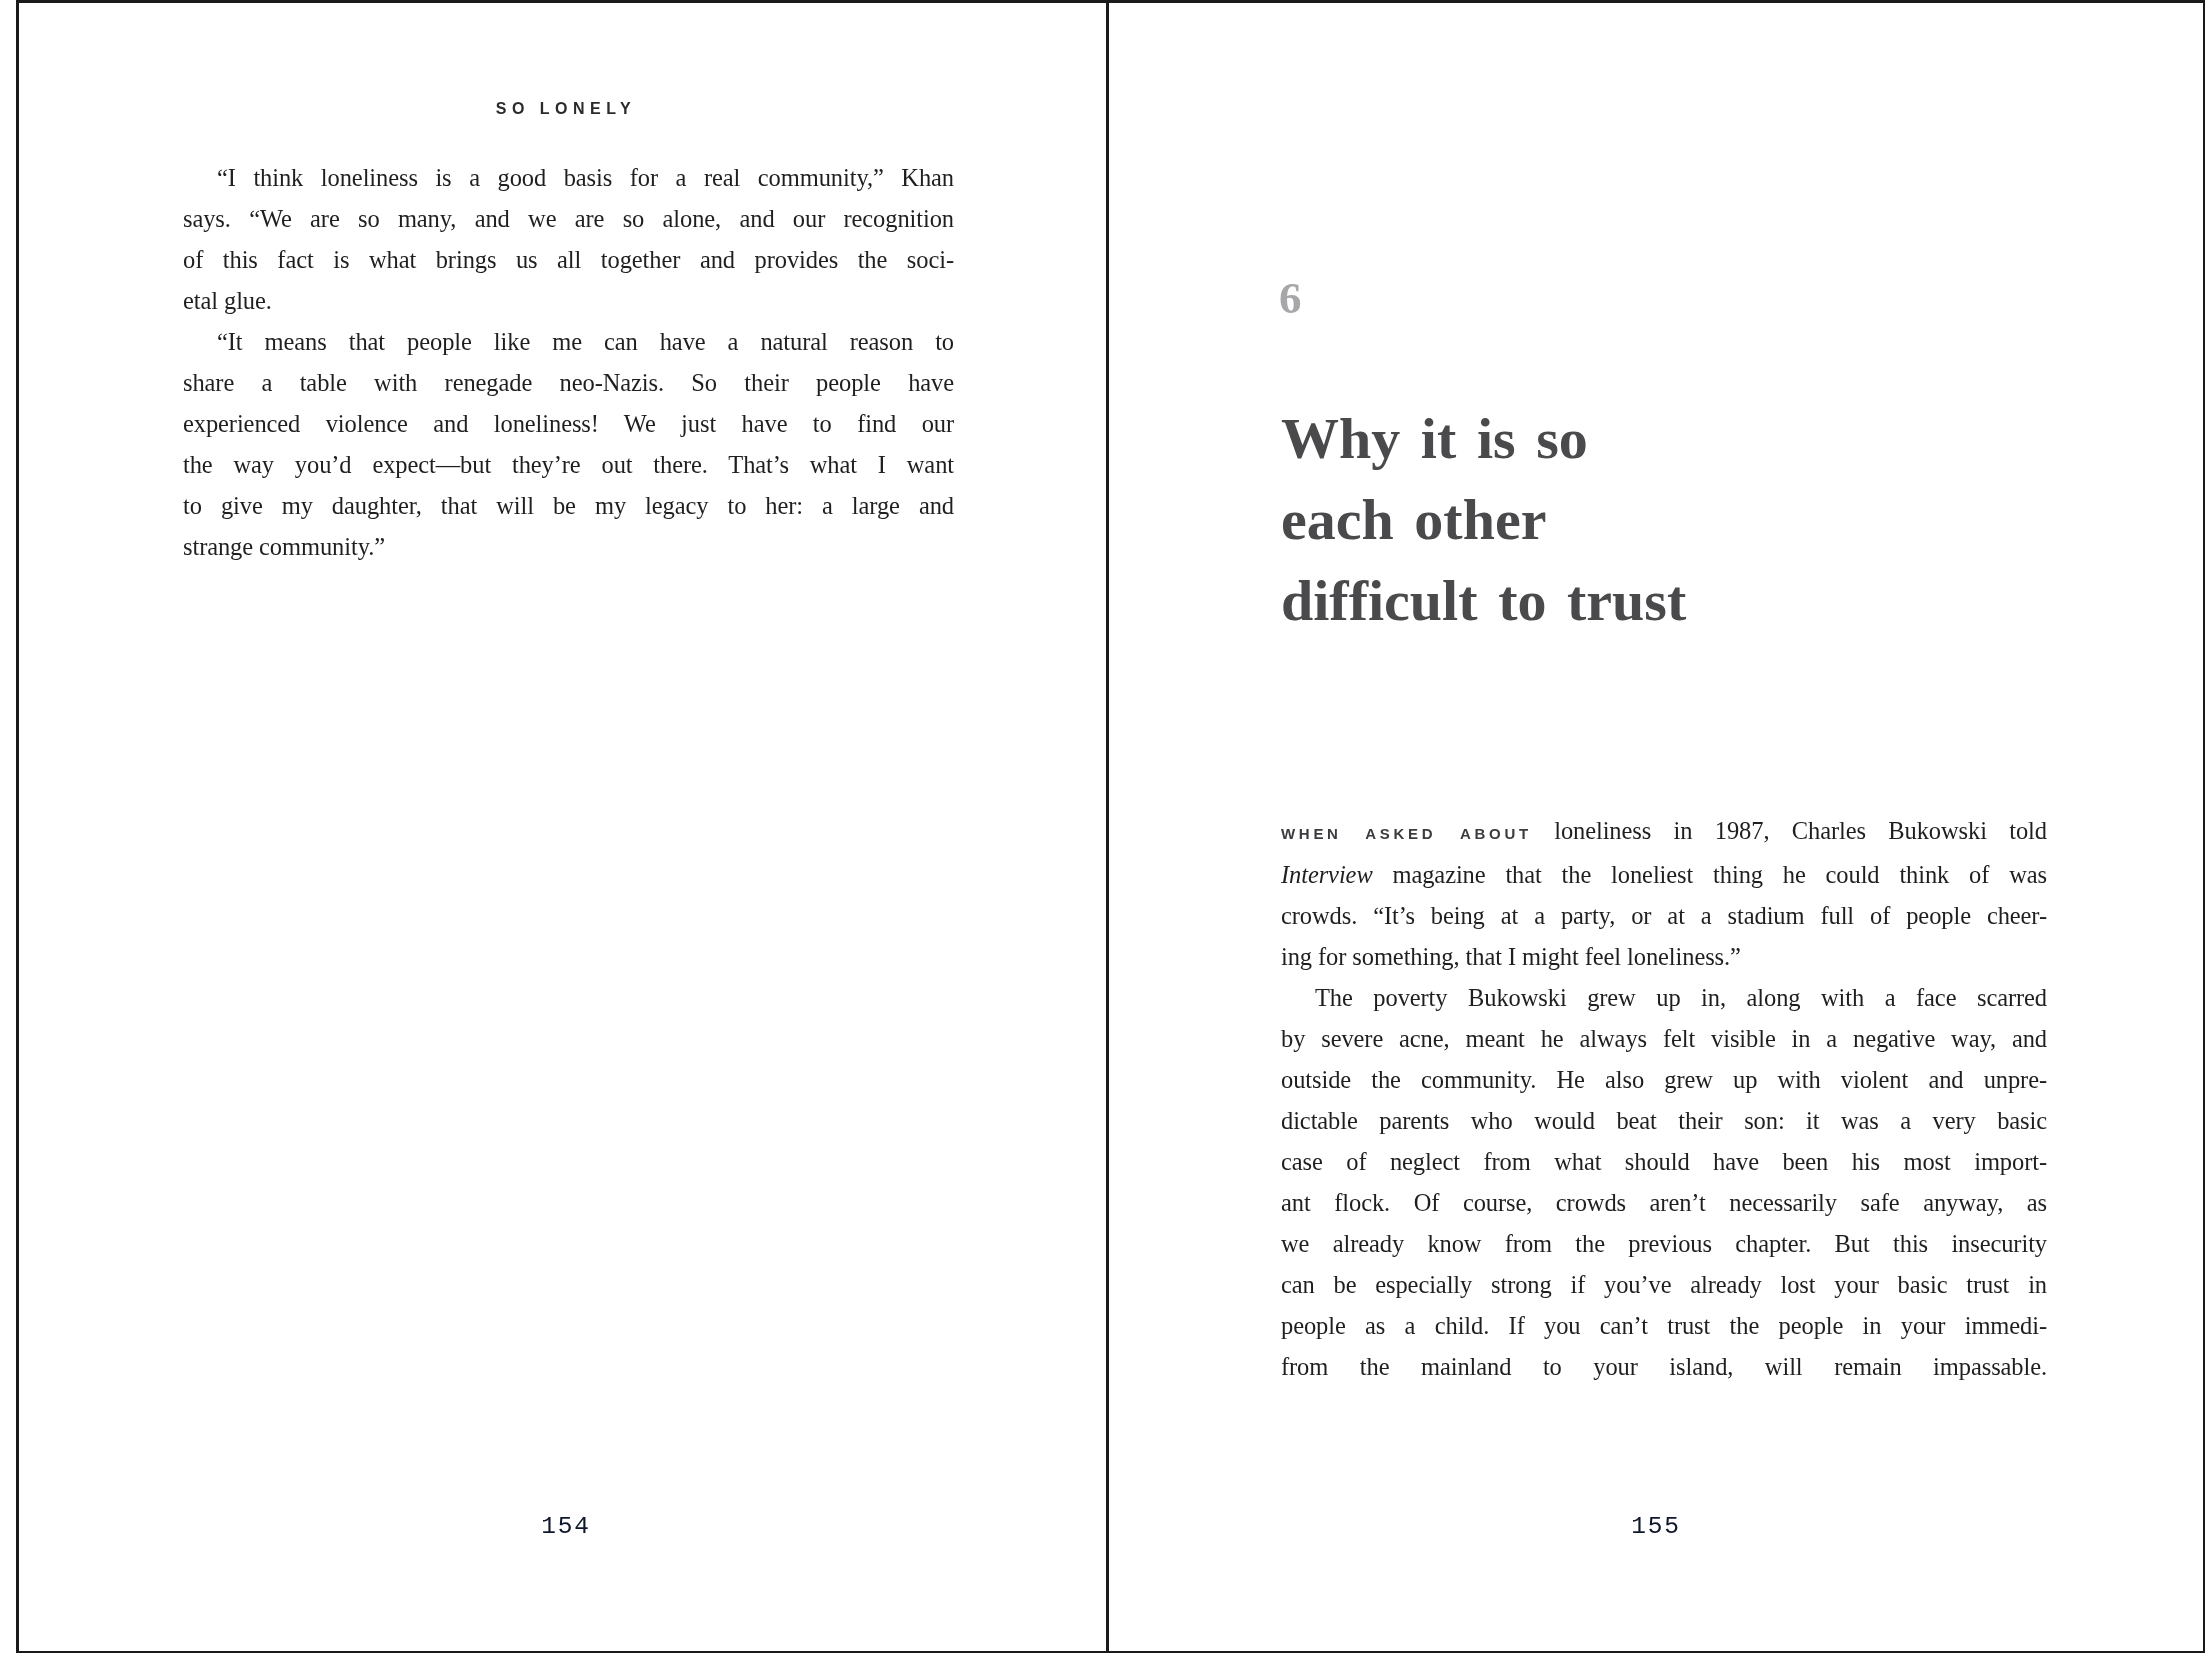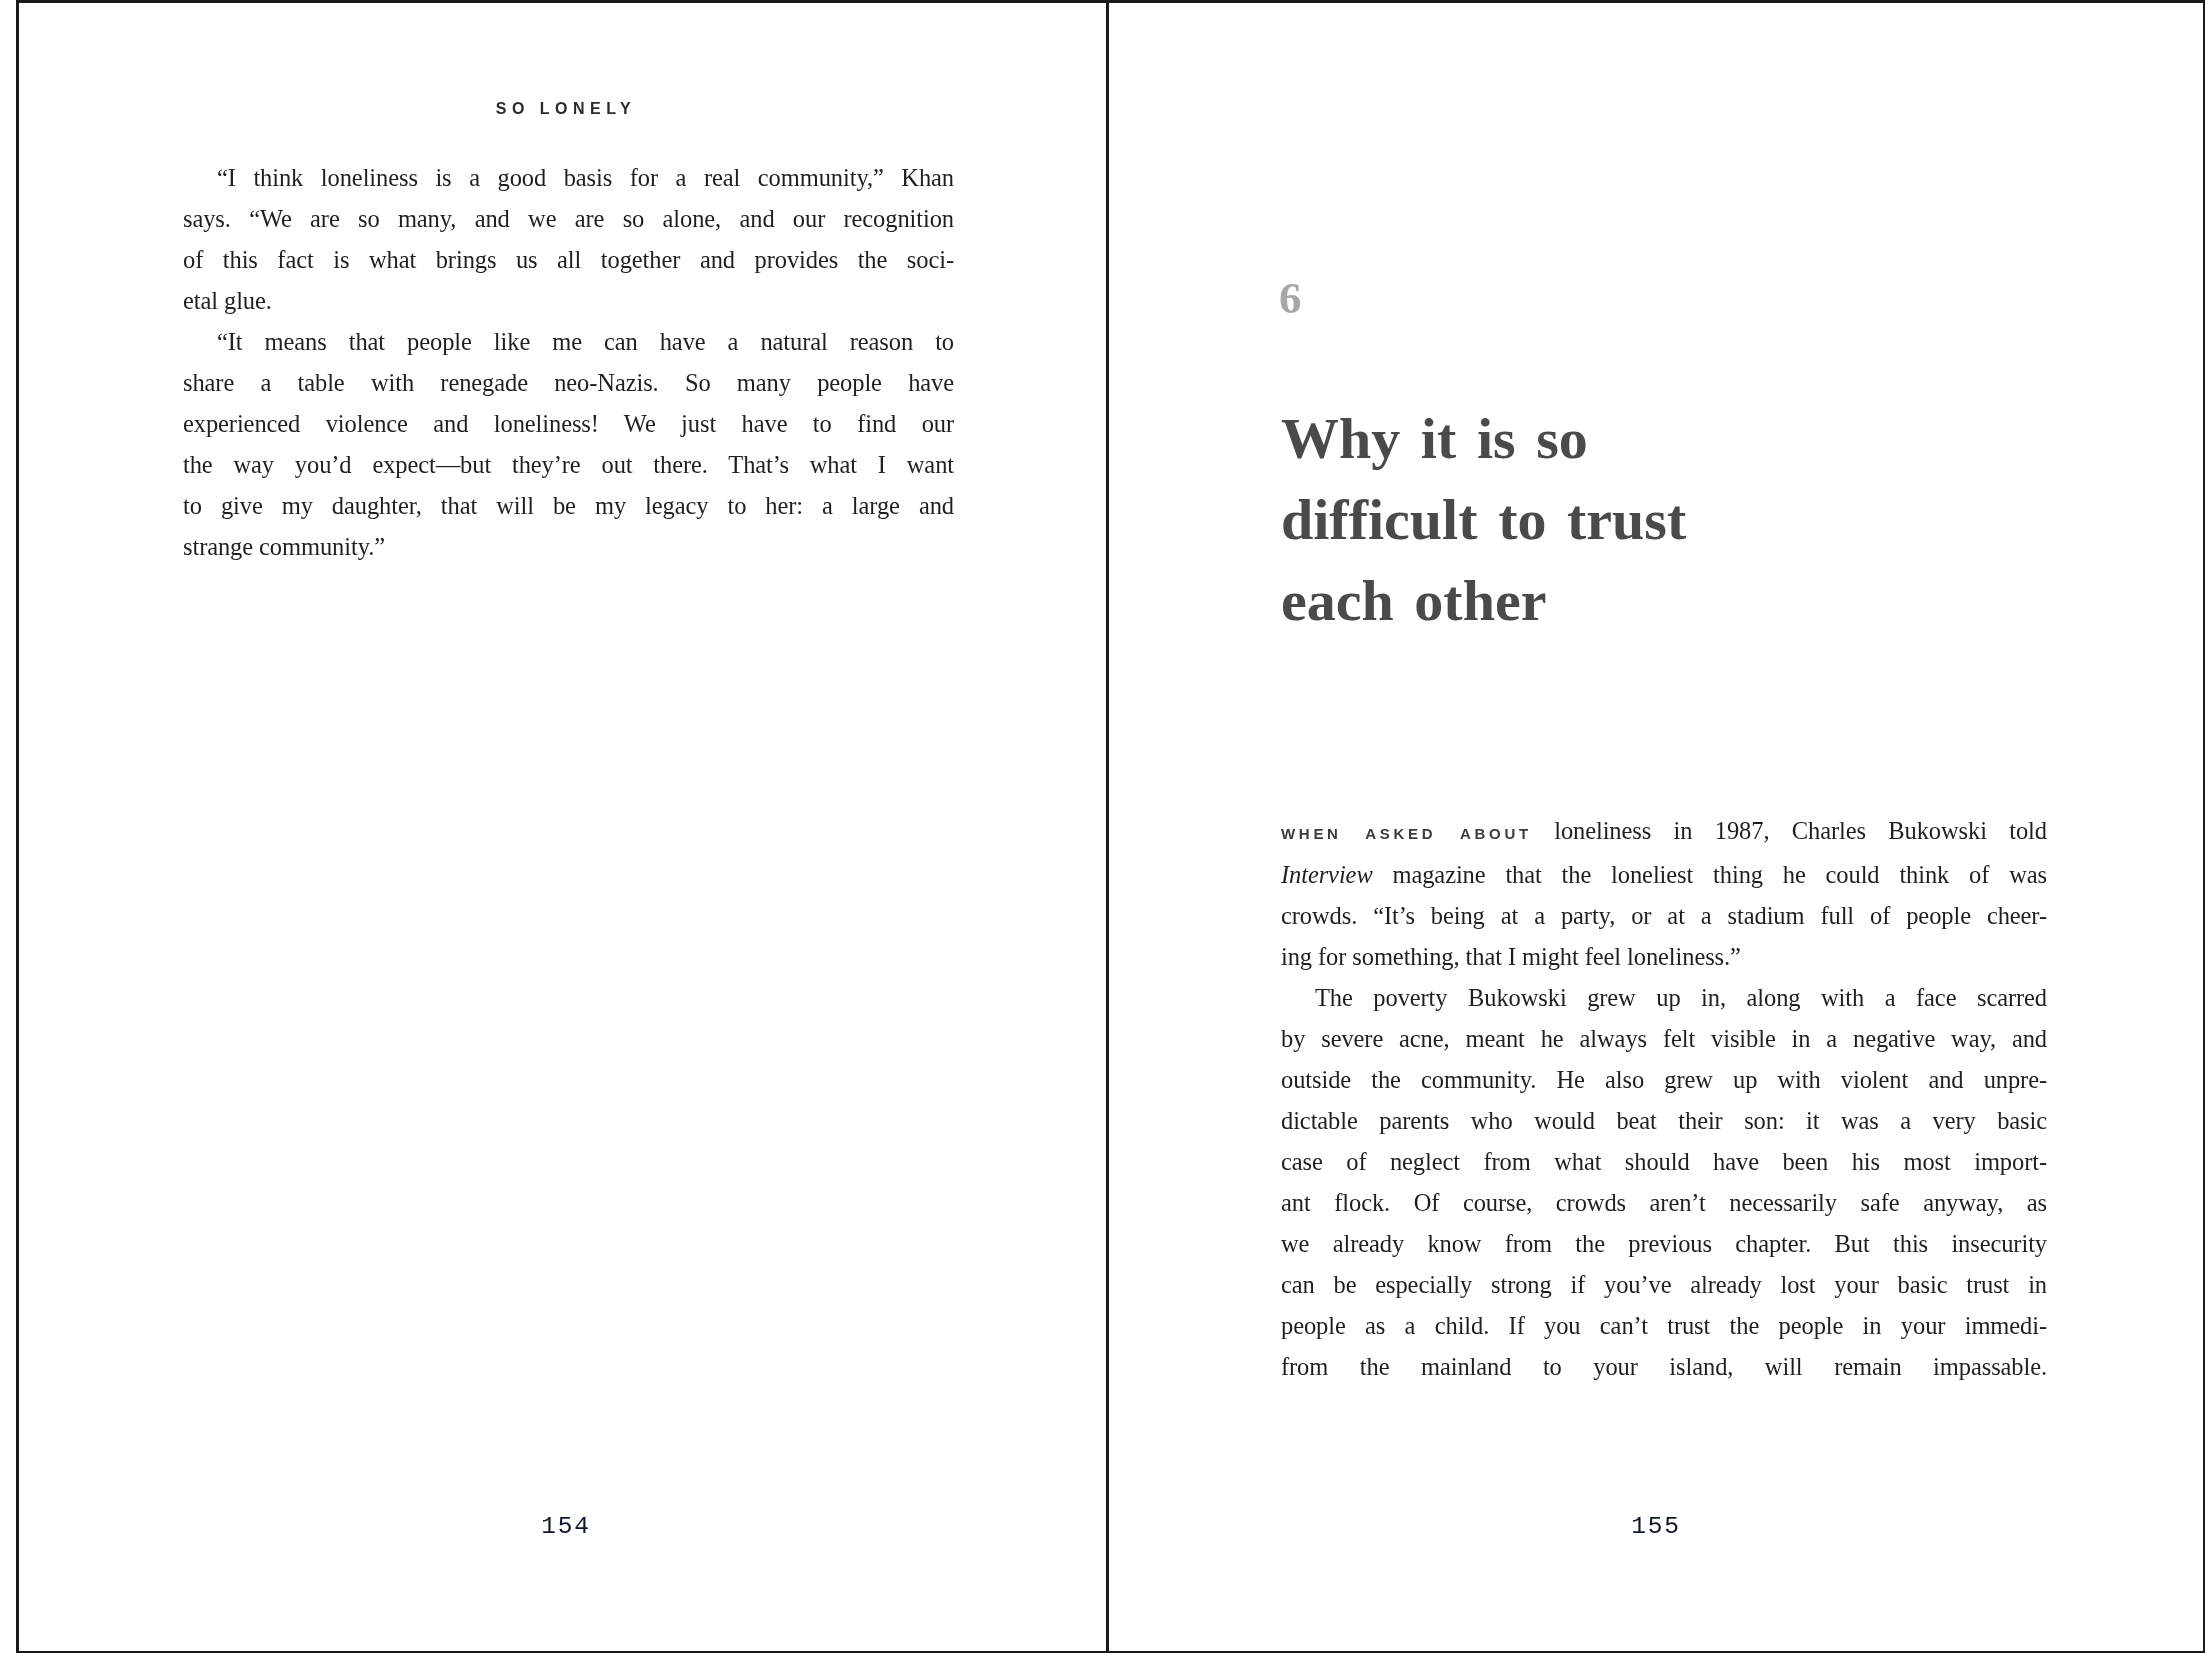--- a/index.html
+++ b/index.html
@@ -101,38 +101,38 @@
 
     <div class="textblock tb-left">
       <div class="para indent">
           <div class="line">“I think loneliness is a good basis for a real community,” Khan</div>
           <div class="line">says. “We are so many, and we are so alone, and our recognition</div>
           <div class="line">of this fact is what brings us all together and provides the soci-</div>
           <div class="line">etal glue.</div>
         </div>
       <div class="para indent">
           <div class="line">“It means that people like me can have a natural reason to</div>
-          <div class="line">share a table with renegade neo-Nazis. So many people have</div>
+          <div class="line">share a table with renegade neo-Nazis. So their people have</div>
           <div class="line">experienced violence and loneliness! We just have to find our</div>
           <div class="line">the way you’d expect—but they’re out there. That’s what I want</div>
           <div class="line">to give my daughter, that will be my legacy to her: a large and</div>
           <div class="line">strange community.”</div>
         </div>
     </div>
 
     <footer class="page-number">154</footer>
   </section>
 
   <section class="page right">
     <div class="chapter-number">6</div>
 
     <h1 class="chapter-title">
         <div class="line">Why it is so</div>
+        <div class="line">each other</div>
         <div class="line">difficult to trust</div>
-        <div class="line">each other</div>
       </h1>
 
     <div class="textblock tb-right">
       <div class="para">
         <div class="line"><span class="leadin">WHEN ASKED ABOUT</span><span> loneliness in 1987, Charles Bukowski told</span></div>
         <div class="line"><span class="italic">Interview</span><span> magazine that the loneliest thing he could think of was</span></div>
         <div class="line">crowds. “It’s being at a party, or at a stadium full of people cheer-</div>
         <div class="line">ing for something, that I might feel loneliness.”</div>
       </div>
 

